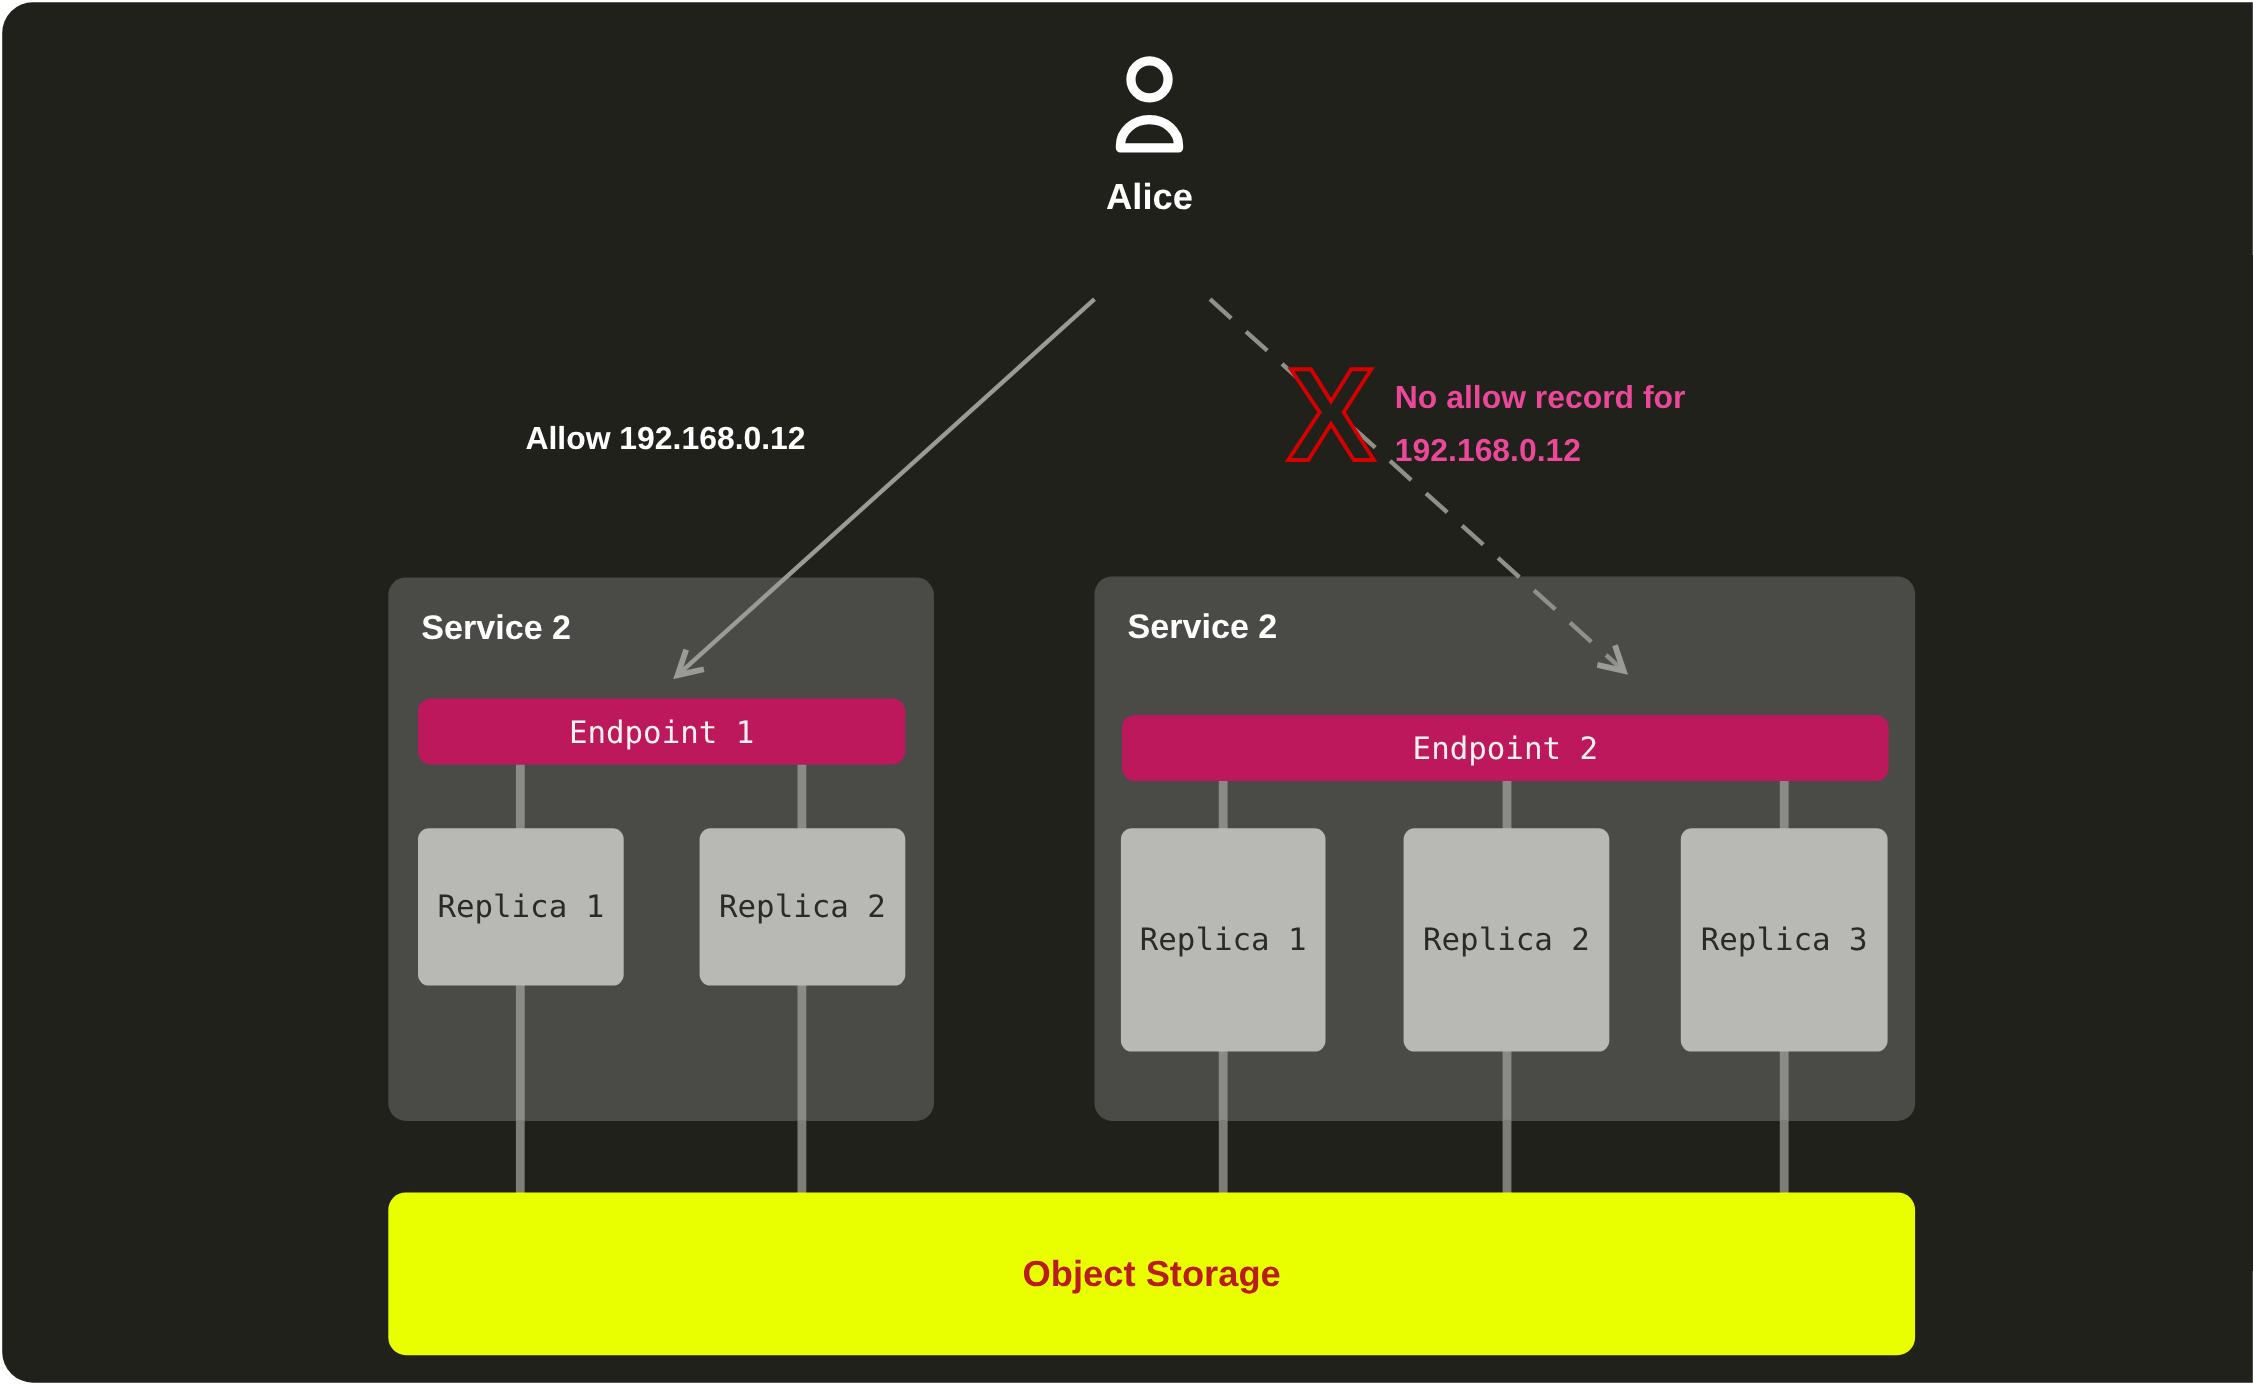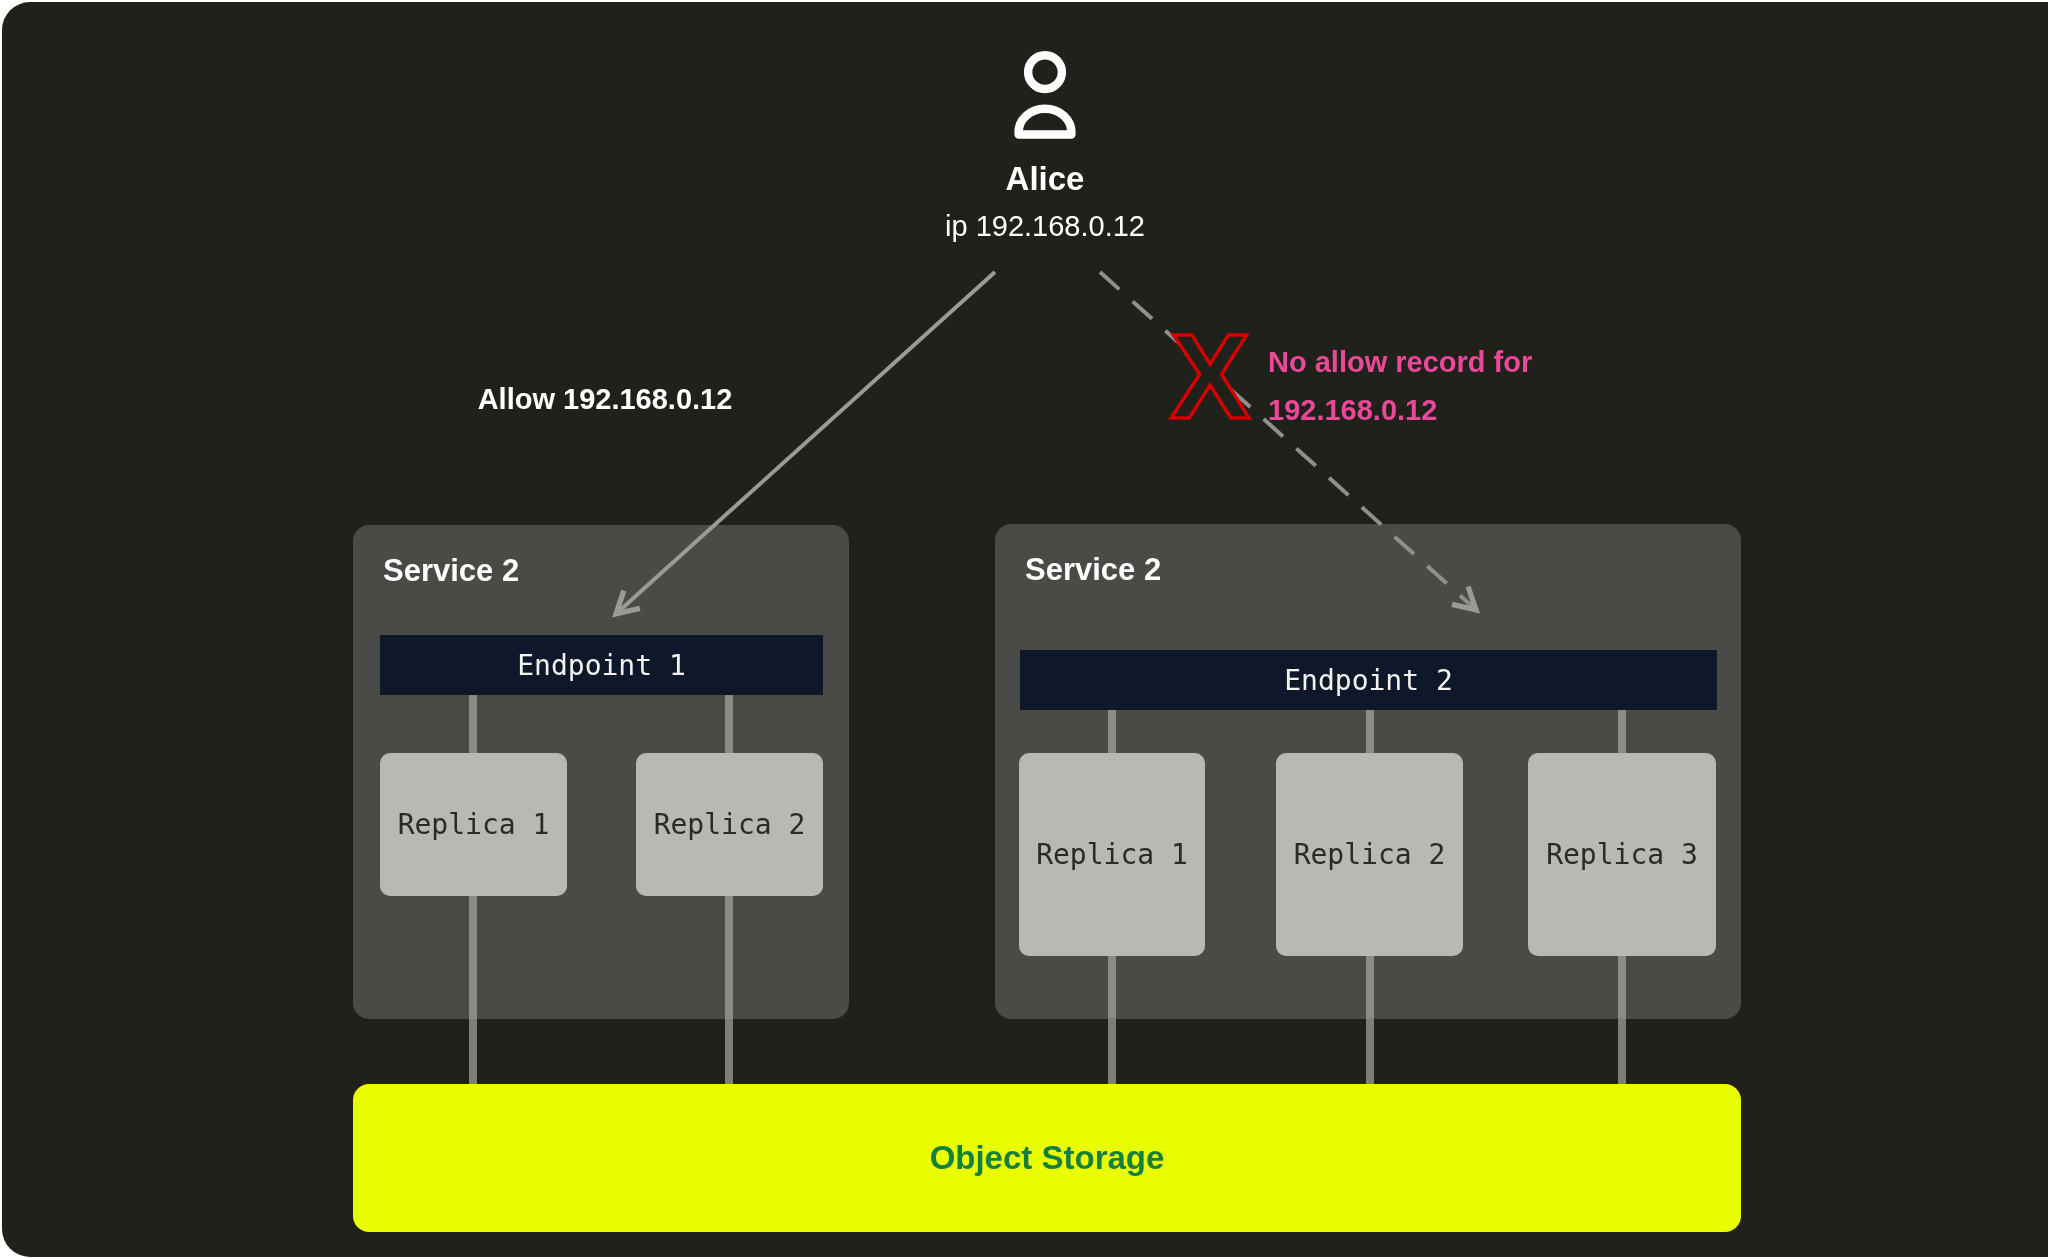--- a/index.html
+++ b/index.html
@@ -43,21 +43,21 @@
     border-radius:16px;
   }
   .service-1{left:353px;top:525px;width:496px;height:494px;}
   .service-2{left:995px;top:524px;width:746px;height:495px;}
   .service-title{
     position:absolute;left:30px;top:28px;
     color:#ffffff;font-size:31px;font-weight:700;
   }
   .endpoint{
     position:absolute;
-    background:#0f172a;border-radius:0;
+    background:#be185d;border-radius:12px;
     display:flex;align-items:center;justify-content:center;
     color:#f2f2ef;font-size:28px;
     font-family:"DejaVu Sans Mono",monospace;
   }
   .service-1 .endpoint{left:27px;top:110px;width:443px;height:60px;}
   .service-2 .endpoint{left:25px;top:126px;width:697px;height:60px;}
   .replica{
     position:absolute;
     background:#b8b9b4;border-radius:10px;
     display:flex;align-items:center;justify-content:center;
@@ -83,39 +83,38 @@
   .drop{position:absolute;width:8px;background:#7d7e78;}
   .drop-s1{top:1019px;height:66px;}
   .drop-s2{top:1018px;height:67px;}
   .d1{left:469px;} .d2{left:725px;}
   .d3{left:1108px;} .d4{left:1366px;} .d5{left:1618px;}
   
   .storage{
     position:absolute;left:353px;top:1084px;width:1388px;height:148px;
     background:#e9ff00;border-radius:16px;
     display:flex;align-items:center;justify-content:center;
-    color:#15803d;font-size:33px;font-weight:700;
+    color:#b91c1c;font-size:33px;font-weight:700;
   }
   
   .overlay{position:absolute;left:0;top:0;pointer-events:none;}
 </style>
 </head>
 <body>
 
 <div class="canvas">
   <div class="board"></div>
 
   <div class="user-icon-wrap">
     <svg viewBox="0 0 24 27" width="88" height="100">
       <circle cx="12" cy="7" r="4.6" fill="none" stroke="#ffffff" stroke-width="2.3"></circle>
       <path d="M4.8 24 v-0.6 a 7.2 6.4 0 0 1 14.4 0 V 24 Z" fill="none" stroke="#ffffff" stroke-width="2.3" stroke-linejoin="round"></path>
     </svg>
   </div>
   <div class="user-name">Alice</div>
-  <div class="user-ip">ip 192.168.0.12</div>
 
   <div class="allow-label">Allow 192.168.0.12</div>
   <div class="deny-label">
     <span>No allow record for</span>
     <span>192.168.0.12</span>
   </div>
 
   <div class="service service-1">
     <div class="service-title">Service 2</div>
     <div class="connector s1-c s1-c1"></div>

